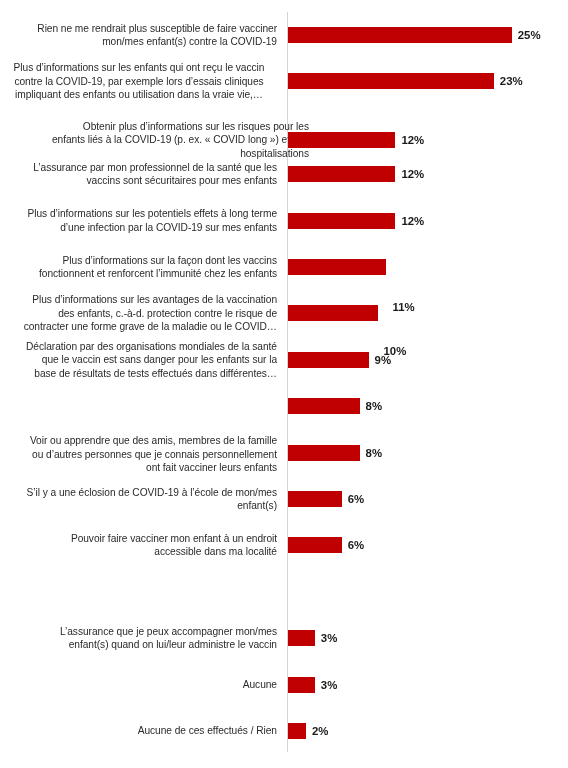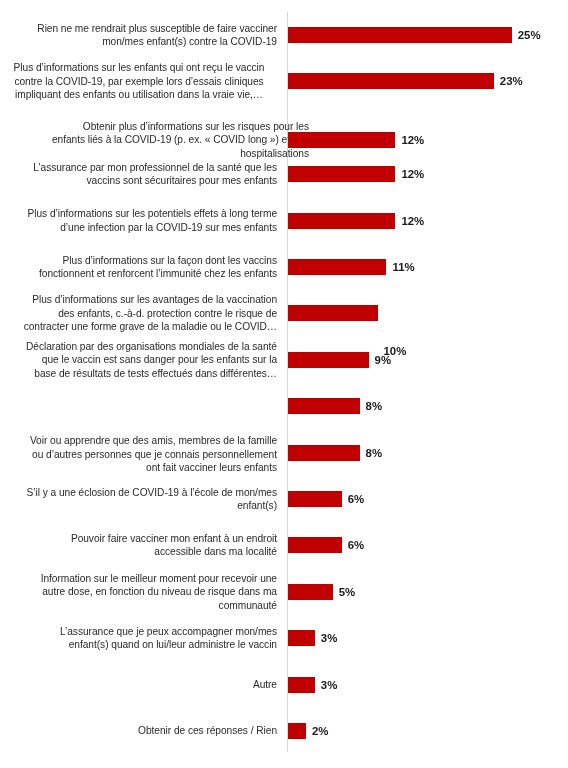--- a/index.html
+++ b/index.html
@@ -130,21 +130,21 @@
         <div class="bar-track" style="width: 107.4px;">
           <div class="bar-fill" style="width: 107.4px; background: rgb(192, 0, 0);"></div>
           <span class="bar-value" style="left: 107.4px;">12%</span>
         </div>
       </div>
       <div class="bar-row" style="top: 259px; height: 16px;">
         <div class="bar-label" style="top: -5.4px;">Plus d’informations sur la façon dont les vaccins
 fonctionnent et renforcent l’immunité chez les enfants</div>
         <div class="bar-track" style="width: 98.45px;">
           <div class="bar-fill" style="width: 98.45px; background: rgb(192, 0, 0);"></div>
-          <span class="bar-value" style="left: 98.45px;">11%</span>
+          <span class="bar-value" style="left: 98.45px; margin-top: 40px;">11%</span>
         </div>
       </div>
       <div class="bar-row" style="top: 305.4px; height: 16px;">
         <div class="bar-label" style="top: -12.1px;">Plus d’informations sur les avantages de la vaccination
 des enfants, c.-à-d. protection contre le risque de
 contracter une forme grave de la maladie ou le COVID…</div>
         <div class="bar-track" style="width: 89.5px;">
           <div class="bar-fill" style="width: 89.5px; background: rgb(192, 0, 0);"></div>
           <span class="bar-value" style="left: 89.5px; margin-top: 38px;">10%</span>
         </div>
@@ -182,45 +182,36 @@
         </div>
       </div>
       <div class="bar-row" style="top: 537.4px; height: 16px;">
         <div class="bar-label" style="top: -5.4px; margin-left: 32px;">Pouvoir faire vacciner mon enfant à un endroit
 accessible dans ma localité</div>
         <div class="bar-track" style="width: 53.7px;">
           <div class="bar-fill" style="width: 53.7px; background: rgb(192, 0, 0);"></div>
           <span class="bar-value" style="left: 53.7px;">6%</span>
         </div>
       </div>
-      <div class="bar-row" style="top: 583.8px; height: 16px;">
-        <div class="bar-label" style="top: -12.1px;">Information sur le meilleur moment pour recevoir une
-autre dose, en fonction du niveau de risque dans ma
-communauté</div>
-        <div class="bar-track" style="width: 44.75px;">
-          <div class="bar-fill" style="width: 44.75px; background: rgb(192, 0, 0);"></div>
-          <span class="bar-value" style="left: 44.75px;">5%</span>
-        </div>
-      </div>
       <div class="bar-row" style="top: 630.2px; height: 16px;">
         <div class="bar-label" style="top: -5.4px;">L’assurance que je peux accompagner mon/mes
 enfant(s) quand on lui/leur administre le vaccin</div>
         <div class="bar-track" style="width: 26.85px;">
           <div class="bar-fill" style="width: 26.85px; background: rgb(192, 0, 0);"></div>
           <span class="bar-value" style="left: 26.85px;">3%</span>
         </div>
       </div>
       <div class="bar-row" style="top: 676.6px; height: 16px;">
-        <div class="bar-label" style="top: 1.3px;">Autre</div>
+        <div class="bar-label" style="top: 1.3px;">Aucune</div>
         <div class="bar-track" style="width: 26.85px;">
           <div class="bar-fill" style="width: 26.85px; background: rgb(192, 0, 0);"></div>
           <span class="bar-value" style="left: 26.85px;">3%</span>
         </div>
       </div>
       <div class="bar-row" style="top: 723px; height: 16px;">
-        <div class="bar-label" style="top: 1.3px;">Obtenir de ces réponses / Rien</div>
+        <div class="bar-label" style="top: 1.3px;">Aucune de ces effectués / Rien</div>
         <div class="bar-track" style="width: 17.9px;">
           <div class="bar-fill" style="width: 17.9px; background: rgb(192, 0, 0);"></div>
           <span class="bar-value" style="left: 17.9px;">2%</span>
         </div>
       </div>
     </div>
 </div>
 
 </body></html>

